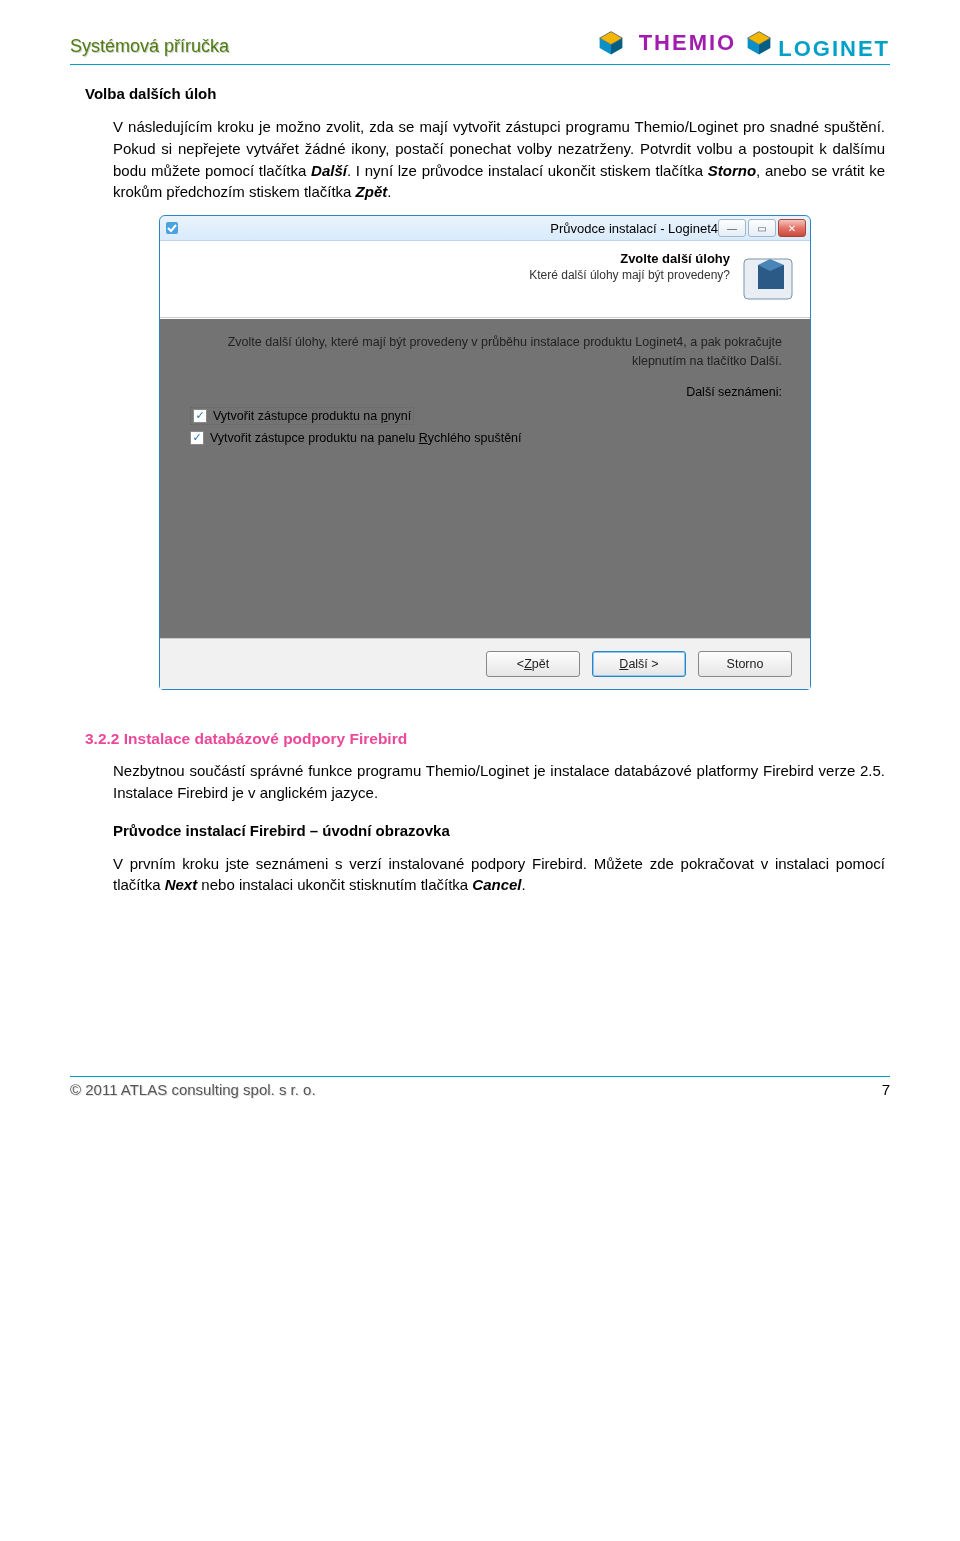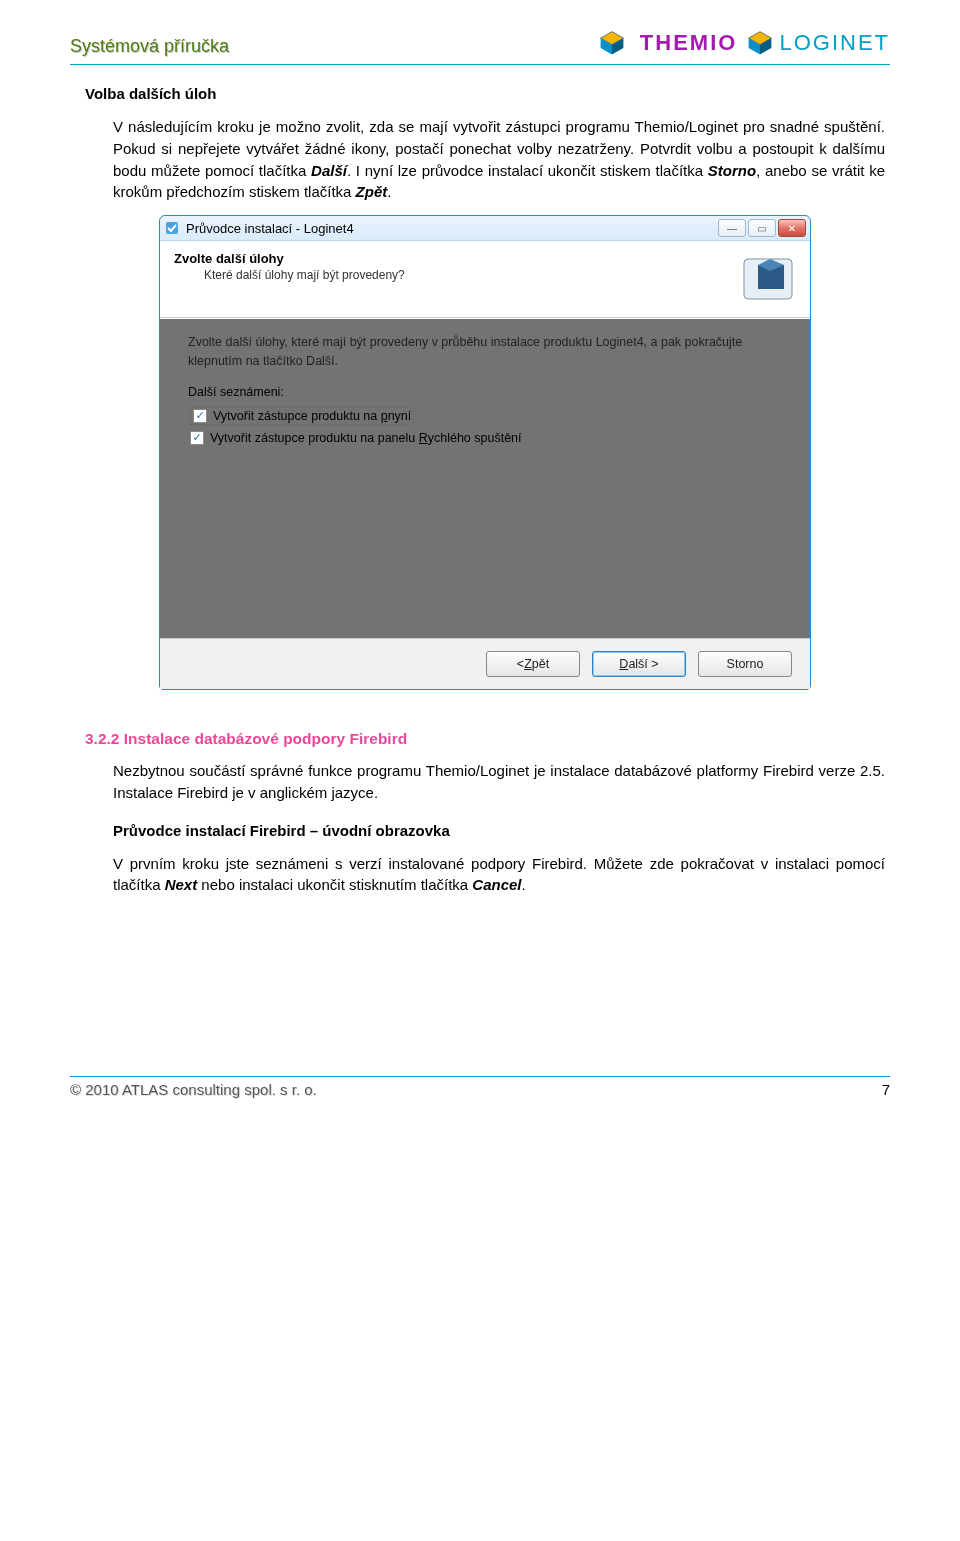--- a/index.html
+++ b/index.html
@@ -22,38 +22,39 @@
   }
   .doc-title {
     font-size: 18px;
     color: #4d7c0f;
     text-shadow: 1px 1px 0 #ccc;
     font-weight: normal;
   }
   .logos { display: flex; align-items: center; gap: 10px; }
   .logo-themio { display:flex; gap:15px; font-weight:bold; color:#a21caf; font-size:22px; letter-spacing:2px; }
   .logo-themio svg { width:26px; height:26px; }
-  .logo-loginet { display:flex; align-items:flex-start; gap:6px; font-weight:normal; color:#00a0c8; font-size:22px; letter-spacing:2px; }
+  .logo-loginet { display:flex; align-items:flex-end; gap:6px; font-weight:bold; color:#00a0c8; font-size:22px; letter-spacing:2px; }
   .logo-loginet svg { width:26px; height:26px; }
 
   .content { margin-left: 15px; margin-right: 5px; }
   .h-bold { font-weight: bold; margin-top: 18px; margin-bottom: 14px; font-size: 15px; }
   .para { font-size: 15px; line-height: 1.45; text-align: justify; margin-bottom: 10px; margin-left: 28px; }
   .para .ital { font-style: italic; font-weight: bold; }
 
   
   .win {
     width: 652px;
     margin: 12px auto 40px auto;
     border: 1px solid #2a84c6;
     border-radius: 6px 6px 4px 4px;
     box-shadow: 0 0 0 1px #cde4f6 inset;
     background: #fff;
     font-family: "Segoe UI", Tahoma, sans-serif;
     font-size: 13px;
+    text-align: right;
   }
   .titlebar {
     background: linear-gradient(#eaf3fb, #d9ebfb);
     border-bottom: 1px solid #b8d6f0;
     border-radius: 6px 6px 0 0;
     display: flex;
     align-items: center;
     padding: 3px 4px;
   }
   .titlebar .tb-icon { width:16px; height:16px; margin-right:6px; display:inline-flex; }
@@ -216,15 +217,15 @@
   <div class="h2-blue">3.2.2 Instalace databázové podpory Firebird</div>
   <p class="para">Nezbytnou součástí správné funkce programu Themio/Loginet je instalace databázové platformy Firebird verze 2.5. Instalace Firebird je v anglickém jazyce.</p>
   <div class="h-bold" style="margin-left:28px;">Průvodce instalací Firebird – úvodní obrazovka</div>
   <p class="para">
     <span>V prvním kroku jste seznámeni s verzí instalované podpory Firebird. Můžete zde pokračovat v instalaci pomocí tlačítka </span><span class="ital">Next</span><span> nebo instalaci ukončit stisknutím tlačítka </span><span class="ital">Cancel</span><span>.</span>
   </p>
 
 </div>
 
 <div class="footer">
-  <span class="copy">© 2010  ATLAS consulting spol. s r. o.</span>
+  <span class="copy">© 2011  ATLAS consulting spol. s r. o.</span>
   <span class="pg">7</span>
 </div>
 
 </body></html>

